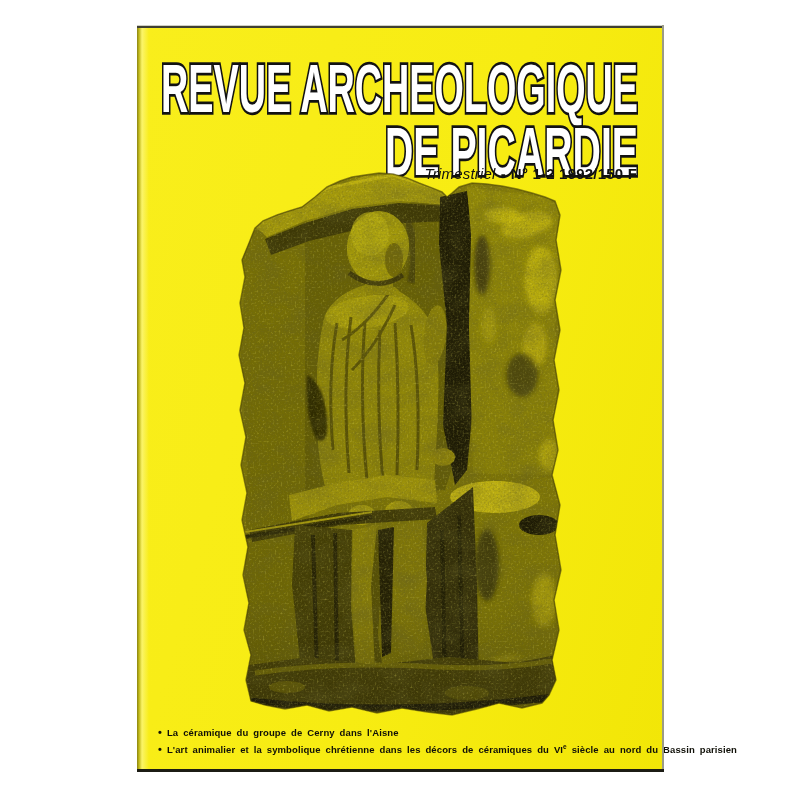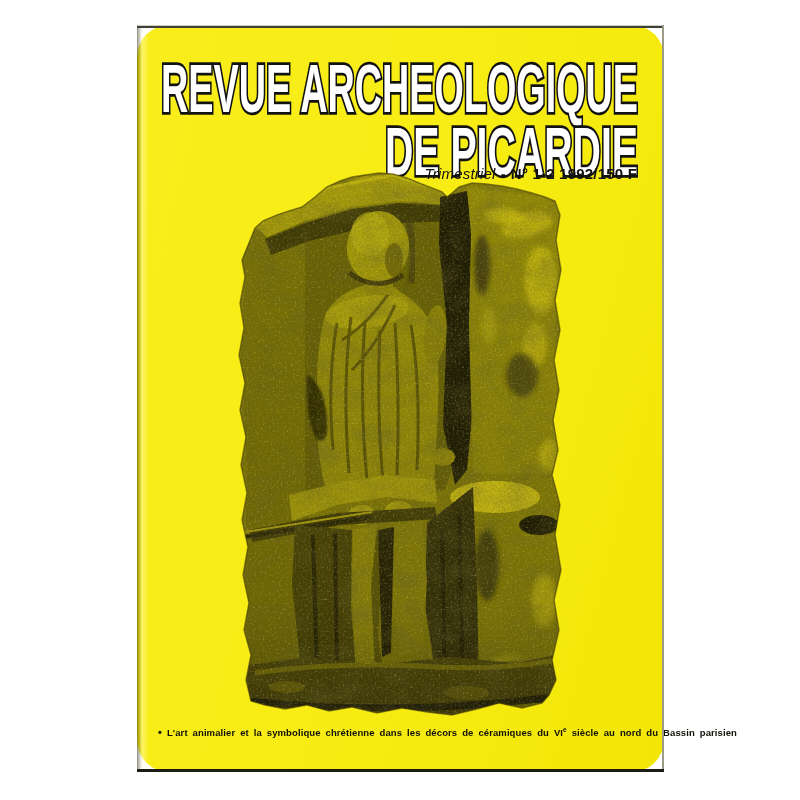--- a/index.html
+++ b/index.html
@@ -5,21 +5,20 @@
 <style>
   html,body{margin:0;padding:0;}
   body{
     width:800px;height:800px;position:relative;overflow:hidden;
     background:#ffffff;
     font-family:"Liberation Sans", sans-serif;
   }
   .cover{
     position:absolute;left:137px;top:25px;width:527px;height:747px;
     background:linear-gradient(105deg,#f9ee1c 0%,#f7ec12 55%,#f2e607 100%);
-    border-radius:32px;
   }
   .edge-top{
     position:absolute;top:0;left:0;right:0;height:3px;
     background:linear-gradient(to bottom,#cfcfc4 0%,#cfcfc4 34%,#3f3f33 34%,#3f3f33 100%);
   }
   .edge-bottom{
     position:absolute;bottom:0;left:0;right:0;height:3px;background:#1c1c14;
   }
   .edge-right{
     position:absolute;top:0;bottom:0;right:0;width:2px;background:#9b9b86;
@@ -201,20 +200,23 @@
         <rect x="90" y="140" width="345" height="560" fill="url(#stoneShade)"></rect>
         <rect x="90" y="140" width="345" height="560" filter="url(#mottle)" opacity="0.5"></rect>
         <rect x="90" y="140" width="345" height="560" filter="url(#grainD)" opacity="0.45"></rect>
         <rect x="90" y="140" width="345" height="560" filter="url(#grainL)" opacity="0.35"></rect>
       </g>
       <path d="M118,203 L126,196 L140,190 L152,186 L165,182 L178,172 L190,162 L203,156 L215,152 L228,150 L242,148 L256,149 L270,153 L282,158 L295,163 L305,167 L310,172 L315,168 L322,162 L335,158 L350,159 L365,161 L380,164 L395,168 L408,172 L418,176 L423,190 L419,215 L424,245 L418,275 L423,305 L417,335 L422,365 L416,395 L421,425 L415,450 L423,480 L418,510 L424,545 L417,575 L422,605 L415,635 L419,655 L412,670 L405,678 L385,683 L362,678 L340,684 L315,690 L290,687 L265,683 L240,688 L215,682 L192,686 L170,680 L148,684 L128,680 L114,676 L109,655 L114,630 L107,605 L112,578 L106,550 L111,522 L105,495 L110,468 L104,440 L109,412 L103,385 L108,358 L102,330 L107,303 L103,278 L108,252 L105,235 L112,218 Z" fill="none" stroke="#4a4206" stroke-width="1.5" opacity="0.6"></path>
     </svg>
 
     <ul class="articles">
       <li>
+        <span class="bullet">•</span><span class="art-text"><span>La céramique du groupe de Cerny dans l'Aisne</span><sup></sup><span></span></span>
+      </li>
+      <li>
         <span class="bullet">•</span><span class="art-text"><span>L'art animalier et la symbolique chrétienne dans les décors de céramiques du VI</span><sup>e</sup><span> siècle au nord du Bassin parisien</span></span>
       </li>
     </ul>
 
     <div class="edge-left"></div>
     <div class="edge-top"></div>
     <div class="edge-right"></div>
     <div class="edge-bottom"></div>
   </div>
 </div>

